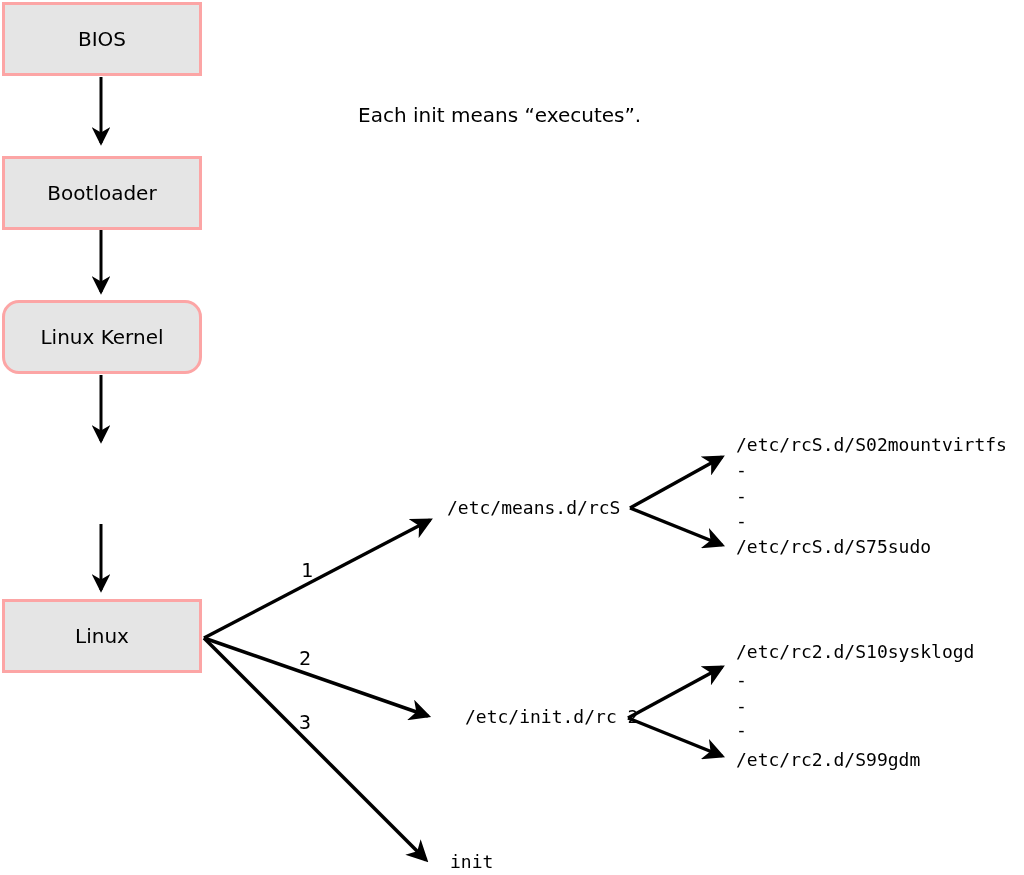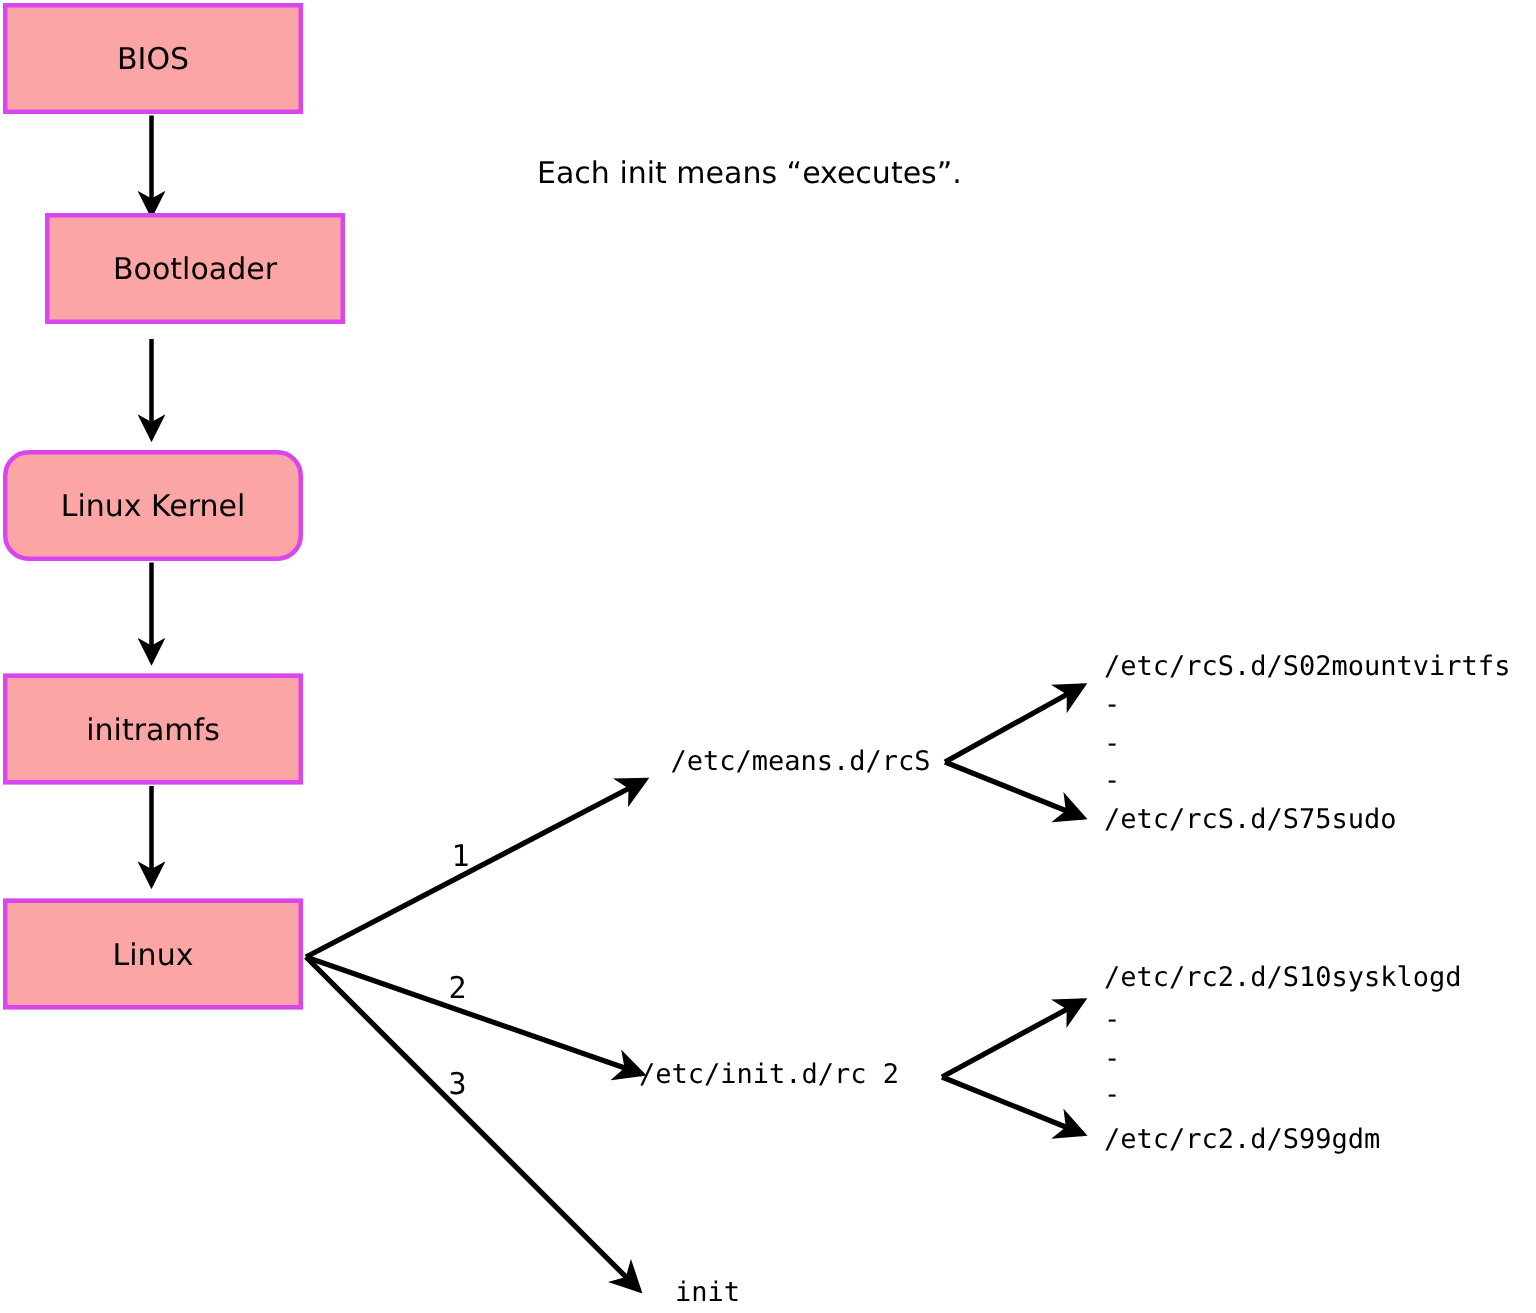--- a/index.html
+++ b/index.html
@@ -21,30 +21,30 @@
     left: 0;
     top: 0;
     width: 1024px;
     height: 875px;
   }
   .box {
     position: absolute;
     left: 2px;
     width: 200px;
     height: 74px;
-    border: 3px solid #d946ef;
-    background: #fca5a5;
+    border: 3px solid #fca5a5;
+    background: #e5e5e5;
     box-sizing: border-box;
     display: flex;
     align-items: center;
     justify-content: center;
     font-size: 20px;
   }
   .box-bios       { top: 2px;   }
-  .box-bootloader { top: 142px; margin-left: 28px; }
+  .box-bootloader { top: 156px; }
   .box-kernel     { top: 300px; border-radius: 17px; }
   .box-initramfs  { top: 449px; }
   .box-init       { top: 599px; }
   .caption {
     position: absolute;
     left: 358px;
     top: 115px;
     transform: translateY(-50%);
     font-size: 20px;
     white-space: pre;
@@ -97,33 +97,30 @@
 
   <div class="box box-bios">
     <span>BIOS</span>
   </div>
   <div class="box box-bootloader">
     <span>Bootloader</span>
   </div>
   <div class="box box-kernel">
     <span>Linux Kernel</span>
   </div>
-  <div class="box box-initramfs">
-    <span>initramfs</span>
-  </div>
   <div class="box box-init">
     <span>Linux</span>
   </div>
 
   <div class="order-num" style="left:307px; top:570px;">1</div>
   <div class="order-num" style="left:305px; top:658px;">2</div>
   <div class="order-num" style="left:305px; top:722px;">3</div>
 
   <div class="mono" style="left:447px; top:508px;">/etc/means.d/rcS</div>
-  <div class="mono" style="left:426px; top:717px;">/etc/init.d/rc 2</div>
+  <div class="mono" style="left:465px; top:717px;">/etc/init.d/rc 2</div>
   <div class="mono" style="left:450px; top:862px;">init</div>
 
   <div class="mono" style="left:736px; top:445px;">/etc/rcS.d/S02mountvirtfs</div>
   <div class="mono" style="left:736px; top:470px;">-</div>
   <div class="mono" style="left:736px; top:496px;">-</div>
   <div class="mono" style="left:736px; top:521px;">-</div>
   <div class="mono" style="left:736px; top:547px;">/etc/rcS.d/S75sudo</div>
 
   <div class="mono" style="left:736px; top:652px;">/etc/rc2.d/S10sysklogd</div>
   <div class="mono" style="left:736px; top:680px;">-</div>

